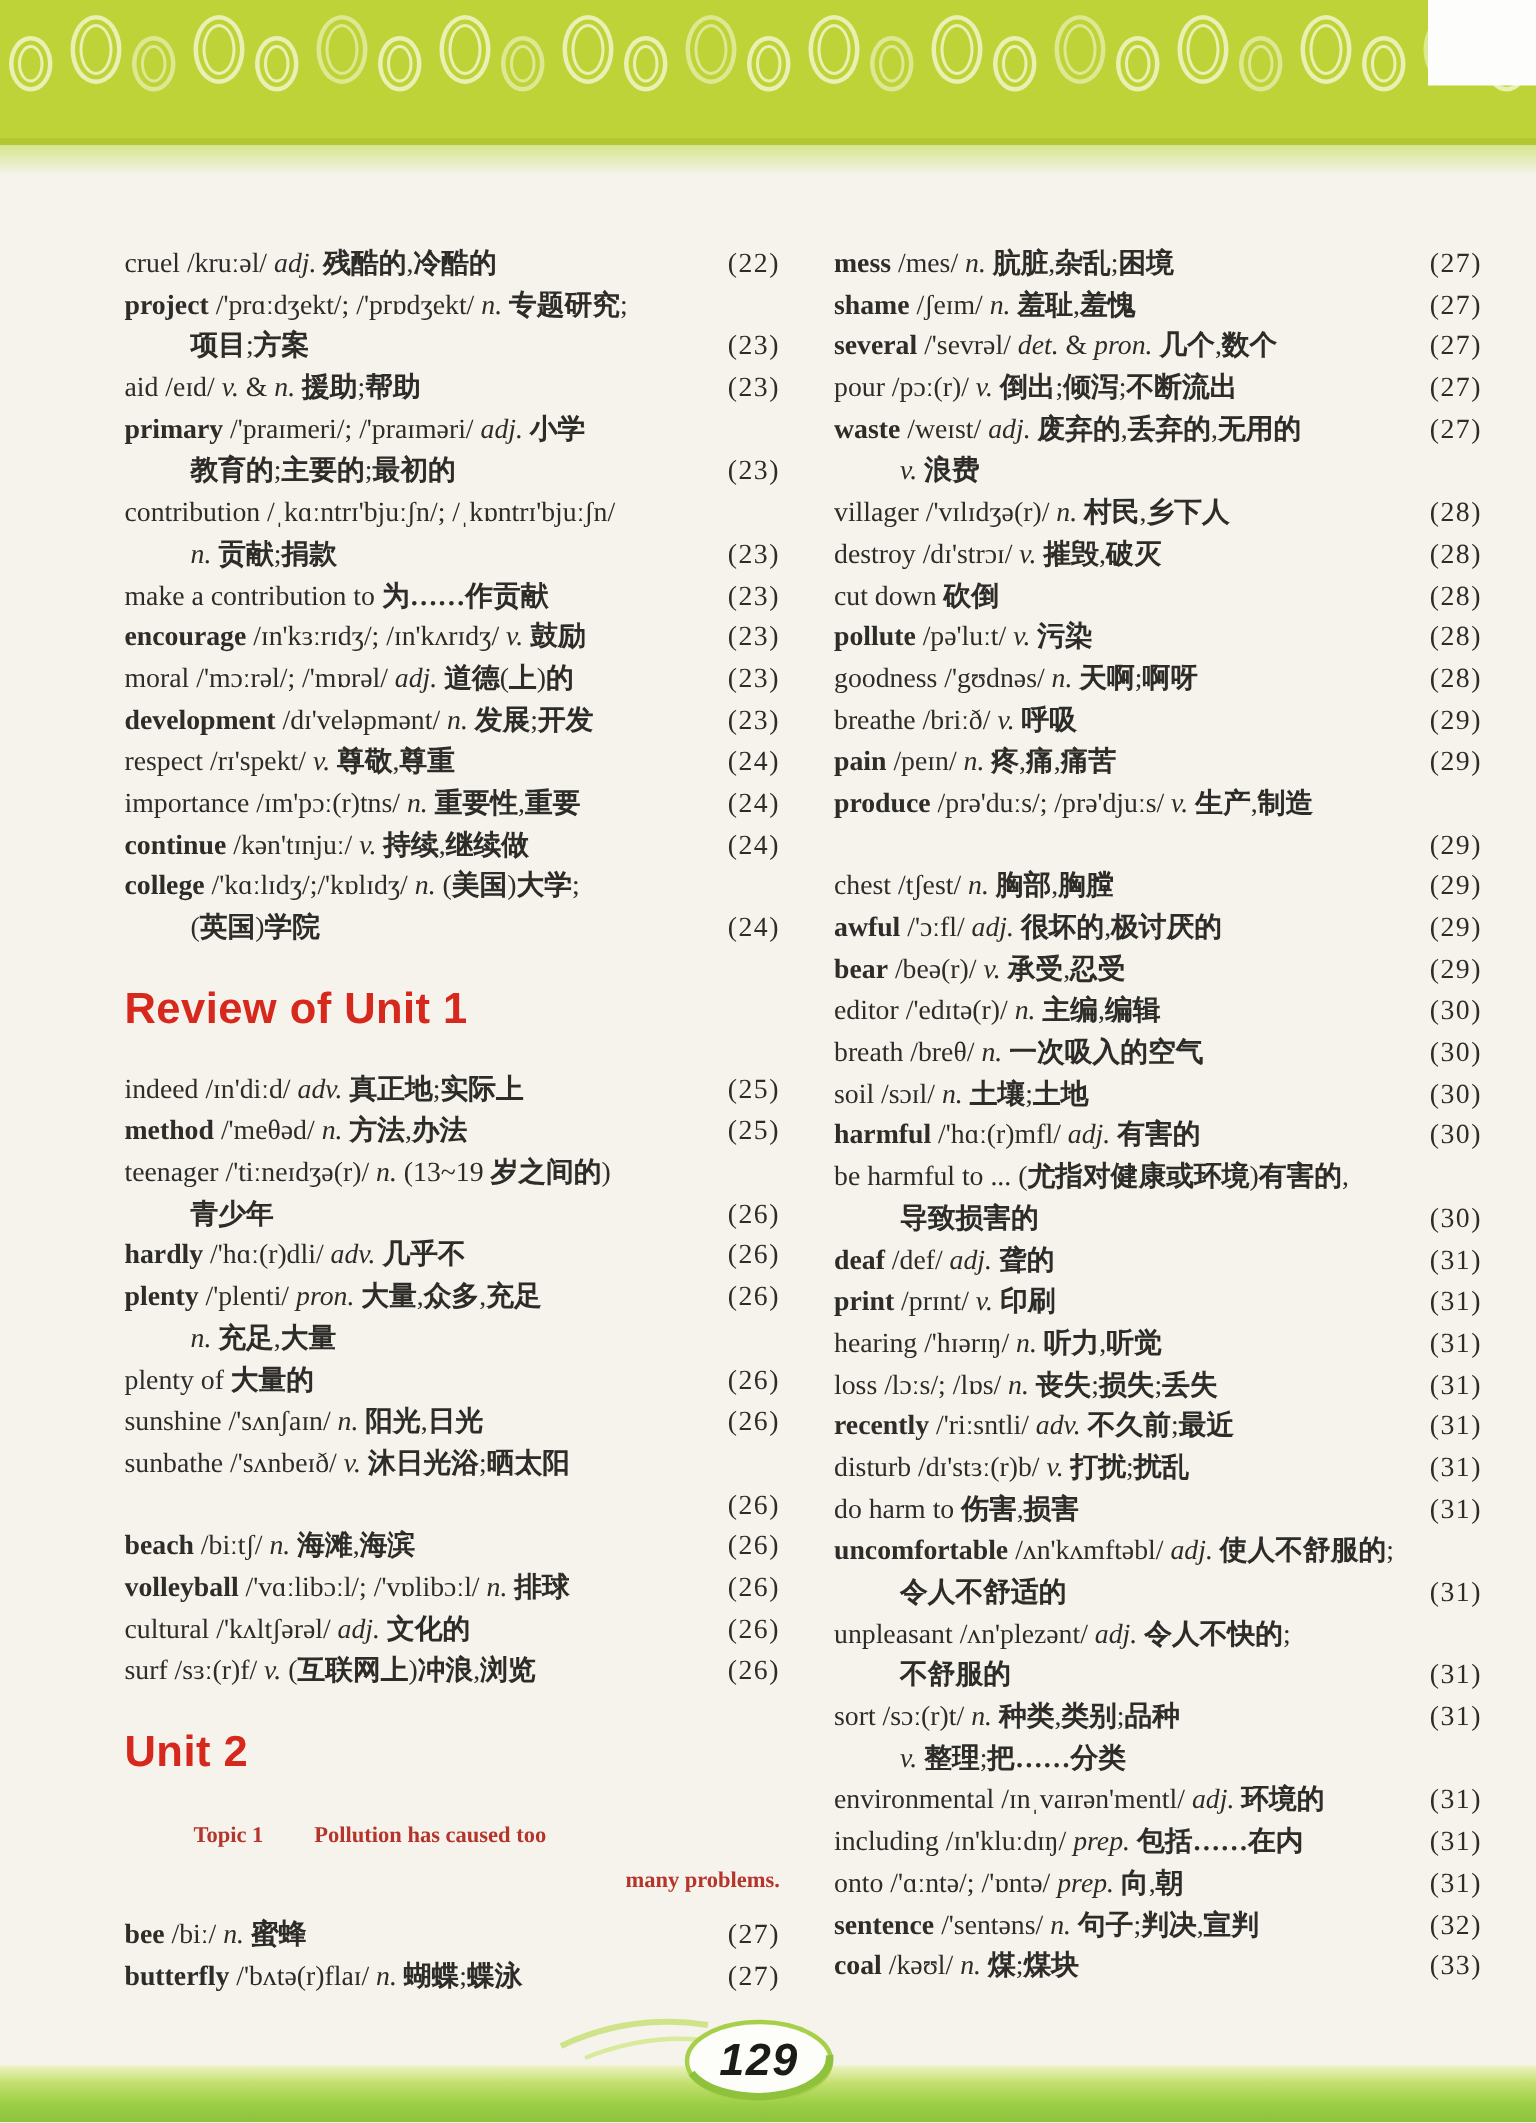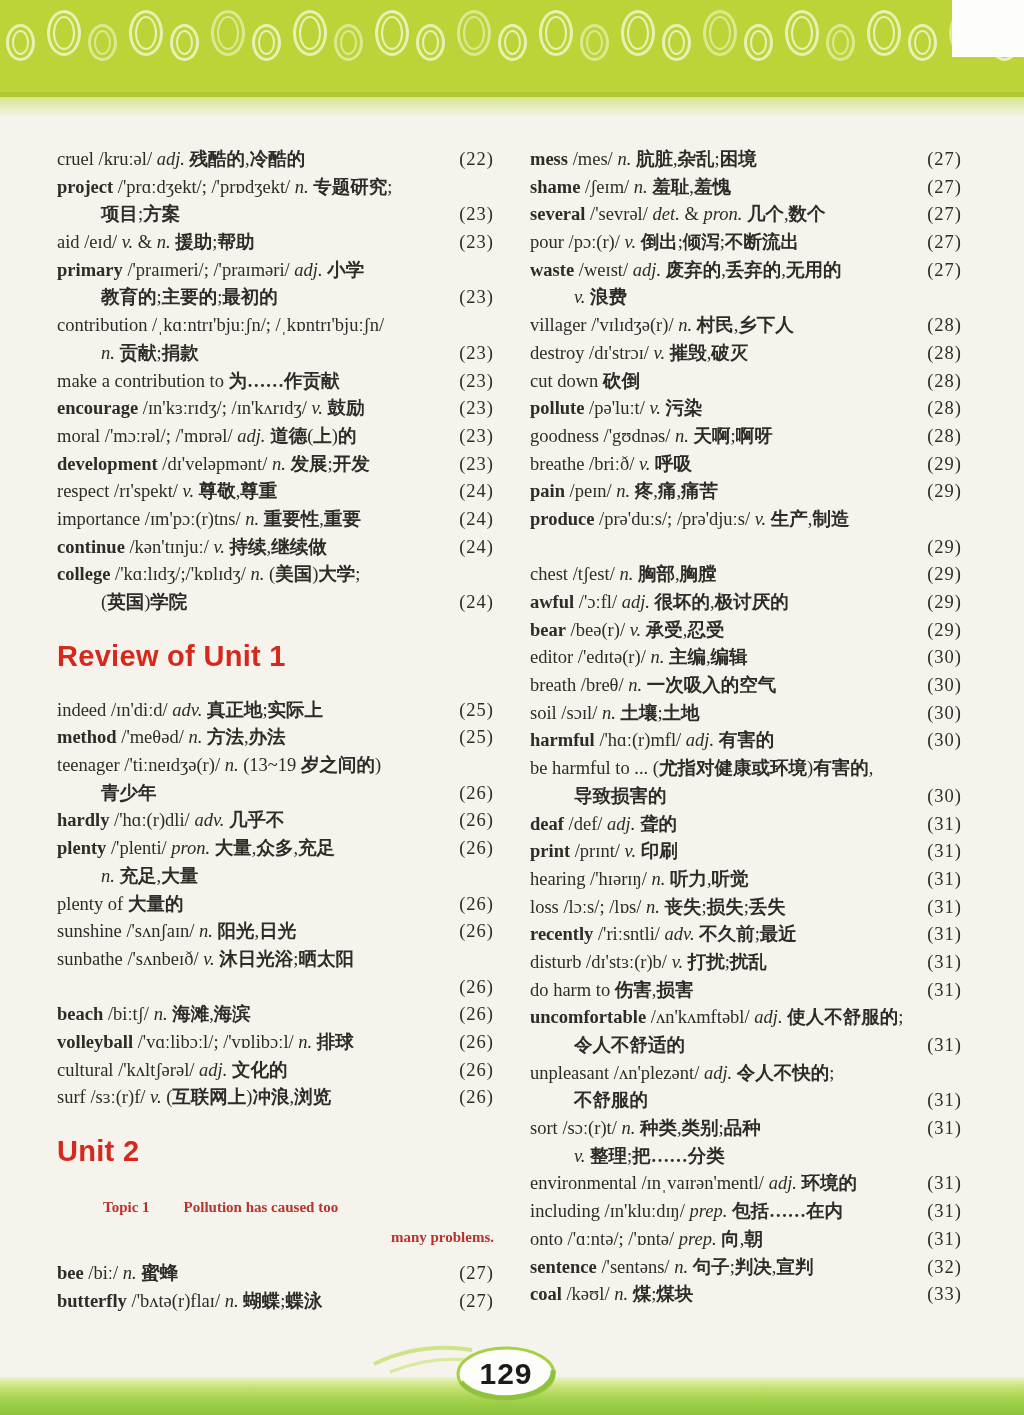--- a/index.html
+++ b/index.html
@@ -8,21 +8,21 @@
 
   
   .band{position:absolute;top:0;left:0;right:0;height:92px;background:var(--band_green,#bed338);overflow:hidden;z-index:1;}
   .ring{position:absolute;border:3px solid #eef4c2;border-radius:50%;box-sizing:border-box;}
   .ring::after{content:"";position:absolute;inset:3px;border:2px solid #eef4c2;border-radius:50%;}
   .band-edge{position:absolute;top:92px;left:0;right:0;height:5px;background:#b2c731;z-index:1;}
   .band-fade{position:absolute;top:97px;left:0;right:0;height:20px;background:linear-gradient(180deg,#d7e68e 0%,rgba(245,243,236,0) 100%);z-index:1;}
   .notch{position:absolute;top:0;left:952px;width:72px;height:57px;background:#fdfdfc;z-index:2;}
 
   
-  .col{position:absolute;top:146px;z-index:1;}
+  .col{position:absolute;top:163px;z-index:1;margin-left:26px;}
   .col-left{left:57px;width:437px;}
   .col-right{left:530px;width:432px;}
   .row{display:flex;height:27.7px;line-height:27.7px;font-size:18.5px;color:var(--text,#2e2c29);}
   .txt{flex:1 1 auto;white-space:nowrap;overflow:hidden;}
   .txt.cont{padding-left:44px;}
   .head.bold{font-weight:bold;}
   .pos{font-style:italic;}
   .cn{font-weight:600;}
   .pg{flex:none;width:58px;text-align:right;letter-spacing:1px;}
 
@@ -32,21 +32,21 @@
   .topic{color:var(--topic_red,#b5342c);font-weight:bold;font-size:15px;line-height:30px;margin:0 0 8px 0;}
   .topic .l1{display:block;padding-left:46px;white-space:nowrap;}
   .topic .l1 .gap{display:inline-block;width:34px;}
   .topic .l2{display:block;padding-left:142px;white-space:nowrap;text-align:right;}
 
   
   .footer{position:absolute;left:0;right:0;bottom:0;height:38px;z-index:1;
     background:linear-gradient(180deg,#edf3c4 0%,#c4e070 30%,#9ed049 65%,#8cc23c 100%);}
   .badge-svg{position:absolute;left:360px;top:1334px;z-index:2;}
   .badge-num{position:absolute;left:466px;top:1357px;width:80px;text-align:center;z-index:3;
-    font-family:"Liberation Sans","DejaVu Sans",sans-serif;font-weight:bold;
+    font-family:"Liberation Sans","DejaVu Sans",sans-serif;font-weight:bold;font-style:italic;
     font-size:30px;line-height:34px;color:#1b1b18;letter-spacing:1px;}
 </style>
 </head>
 <body>
 
 <div class="page">
 
   <div class="band">
     <span id="circles"><span class="ring" style="left:6px;top:24px;width:29px;height:37px;opacity:0.9"></span><span class="ring" style="left:47px;top:10px;width:34px;height:46px;opacity:0.9"></span><span class="ring" style="left:88px;top:24px;width:29px;height:37px;opacity:0.65"></span><span class="ring" style="left:129px;top:10px;width:34px;height:46px;opacity:0.9"></span><span class="ring" style="left:170px;top:24px;width:29px;height:37px;opacity:0.9"></span><span class="ring" style="left:211px;top:10px;width:34px;height:46px;opacity:0.65"></span><span class="ring" style="left:252px;top:24px;width:29px;height:37px;opacity:0.9"></span><span class="ring" style="left:293px;top:10px;width:34px;height:46px;opacity:0.9"></span><span class="ring" style="left:334px;top:24px;width:29px;height:37px;opacity:0.65"></span><span class="ring" style="left:375px;top:10px;width:34px;height:46px;opacity:0.9"></span><span class="ring" style="left:416px;top:24px;width:29px;height:37px;opacity:0.9"></span><span class="ring" style="left:457px;top:10px;width:34px;height:46px;opacity:0.65"></span><span class="ring" style="left:498px;top:24px;width:29px;height:37px;opacity:0.9"></span><span class="ring" style="left:539px;top:10px;width:34px;height:46px;opacity:0.9"></span><span class="ring" style="left:580px;top:24px;width:29px;height:37px;opacity:0.65"></span><span class="ring" style="left:621px;top:10px;width:34px;height:46px;opacity:0.9"></span><span class="ring" style="left:662px;top:24px;width:29px;height:37px;opacity:0.9"></span><span class="ring" style="left:703px;top:10px;width:34px;height:46px;opacity:0.65"></span><span class="ring" style="left:744px;top:24px;width:29px;height:37px;opacity:0.9"></span><span class="ring" style="left:785px;top:10px;width:34px;height:46px;opacity:0.9"></span><span class="ring" style="left:826px;top:24px;width:29px;height:37px;opacity:0.65"></span><span class="ring" style="left:867px;top:10px;width:34px;height:46px;opacity:0.9"></span><span class="ring" style="left:908px;top:24px;width:29px;height:37px;opacity:0.9"></span><span class="ring" style="left:949px;top:10px;width:34px;height:46px;opacity:0.65"></span><span class="ring" style="left:990px;top:24px;width:29px;height:37px;opacity:0.9"></span></span>
   </div>

